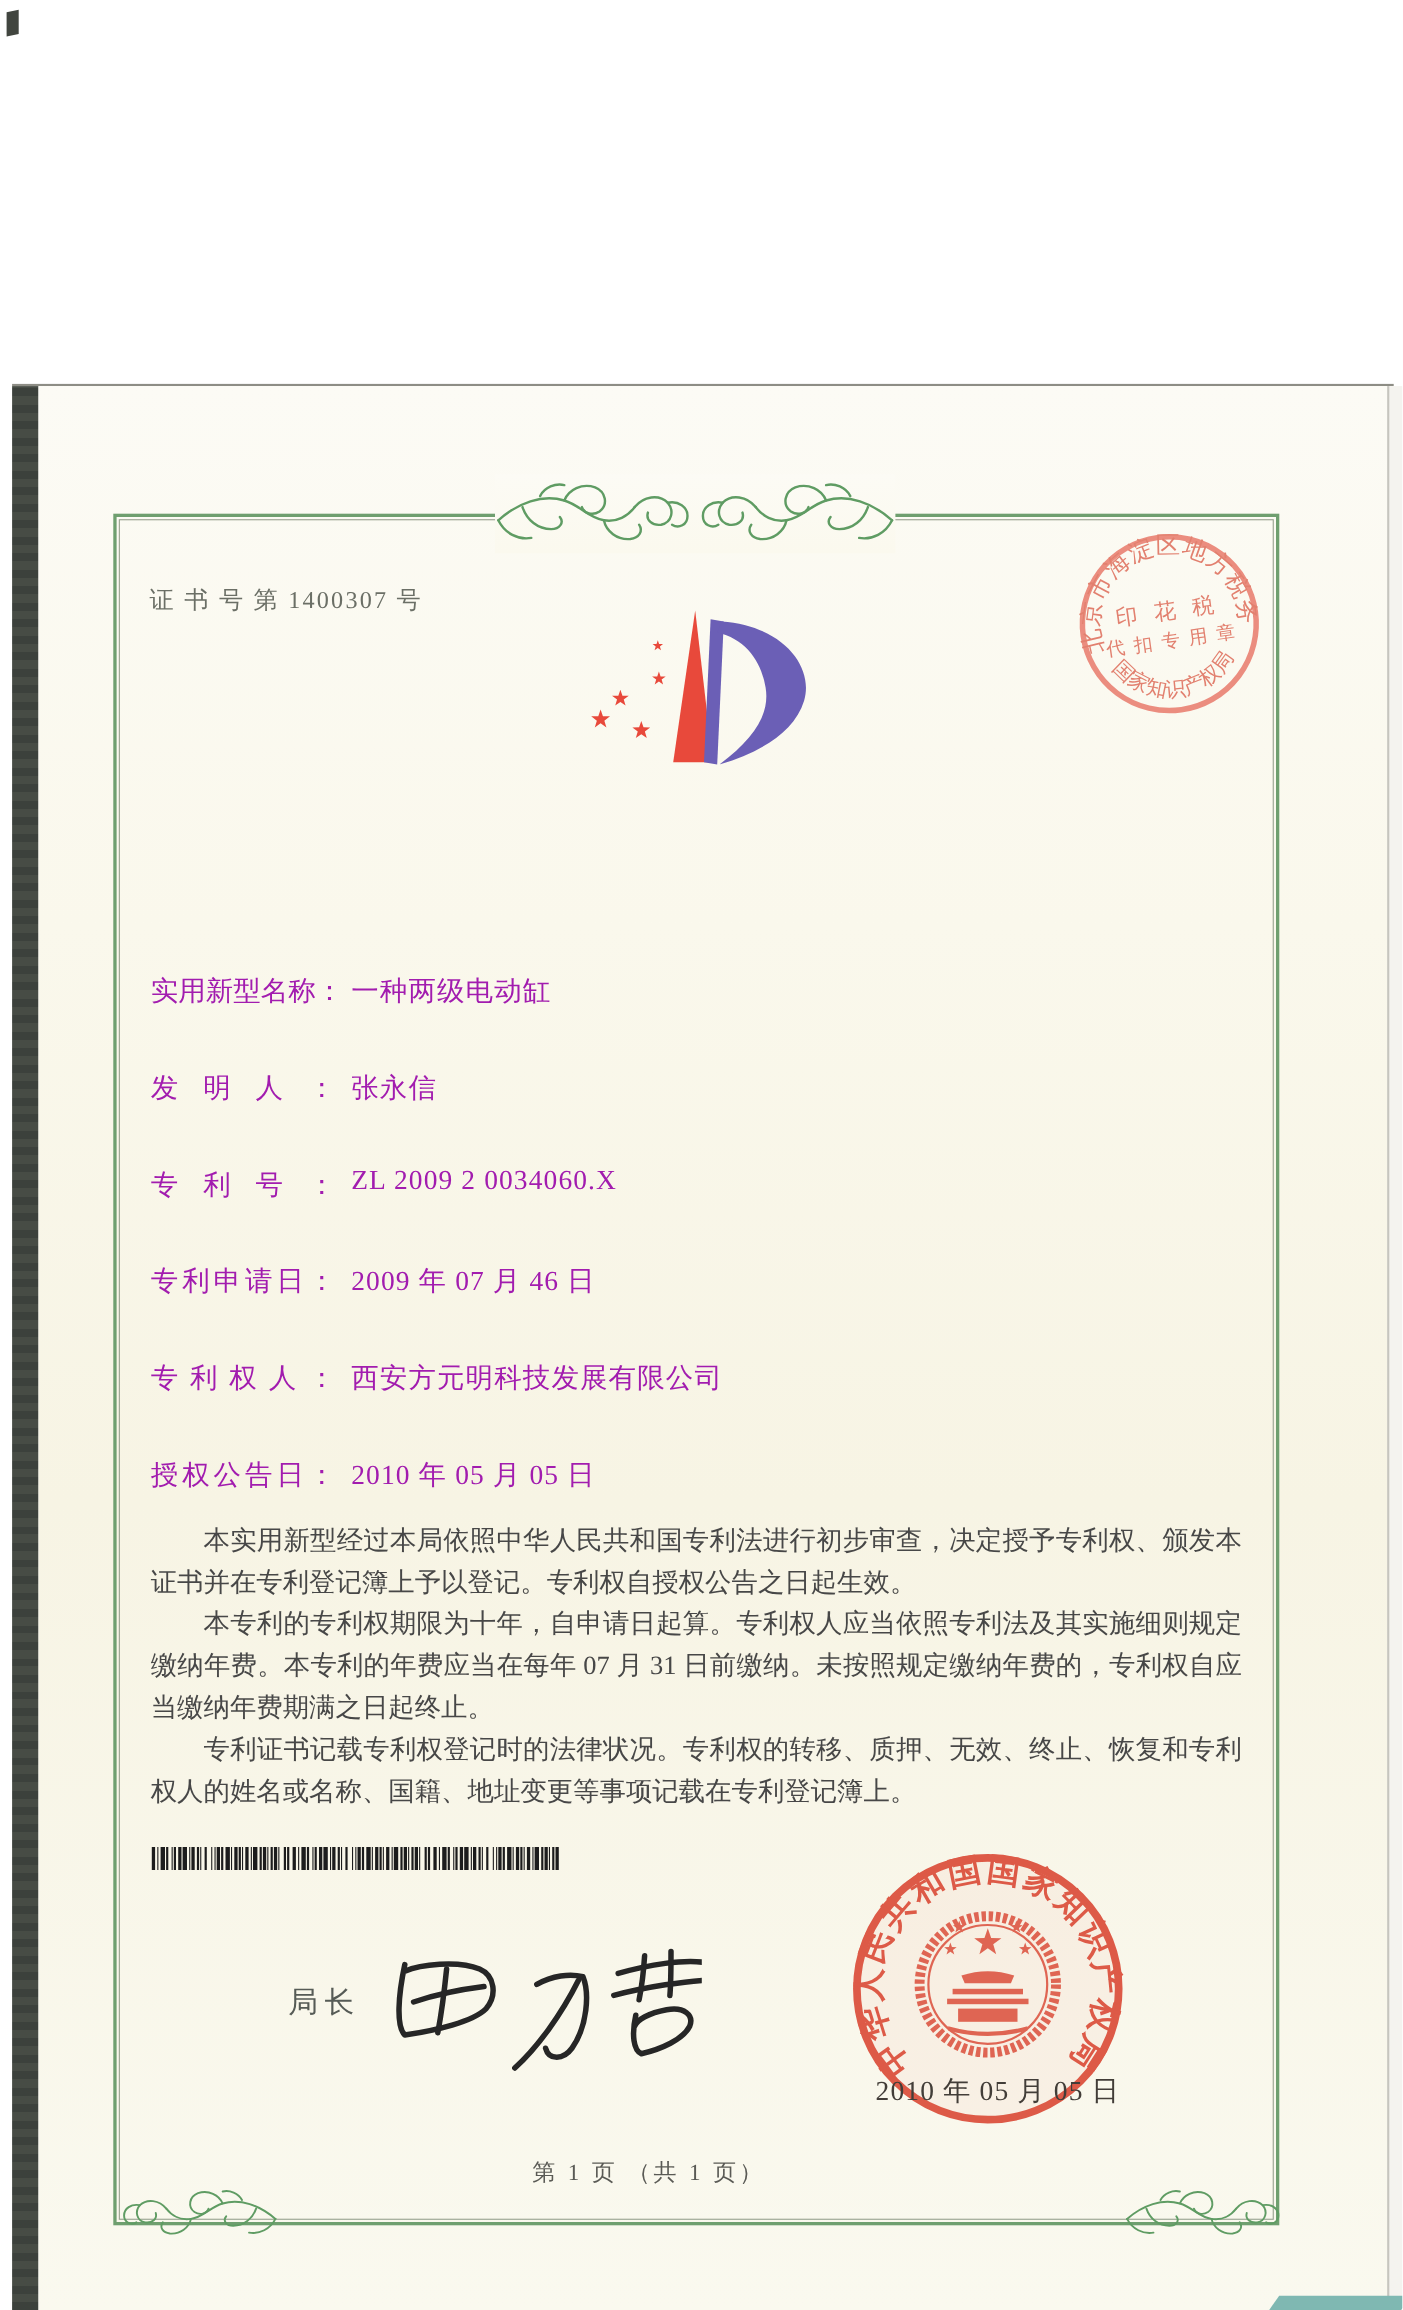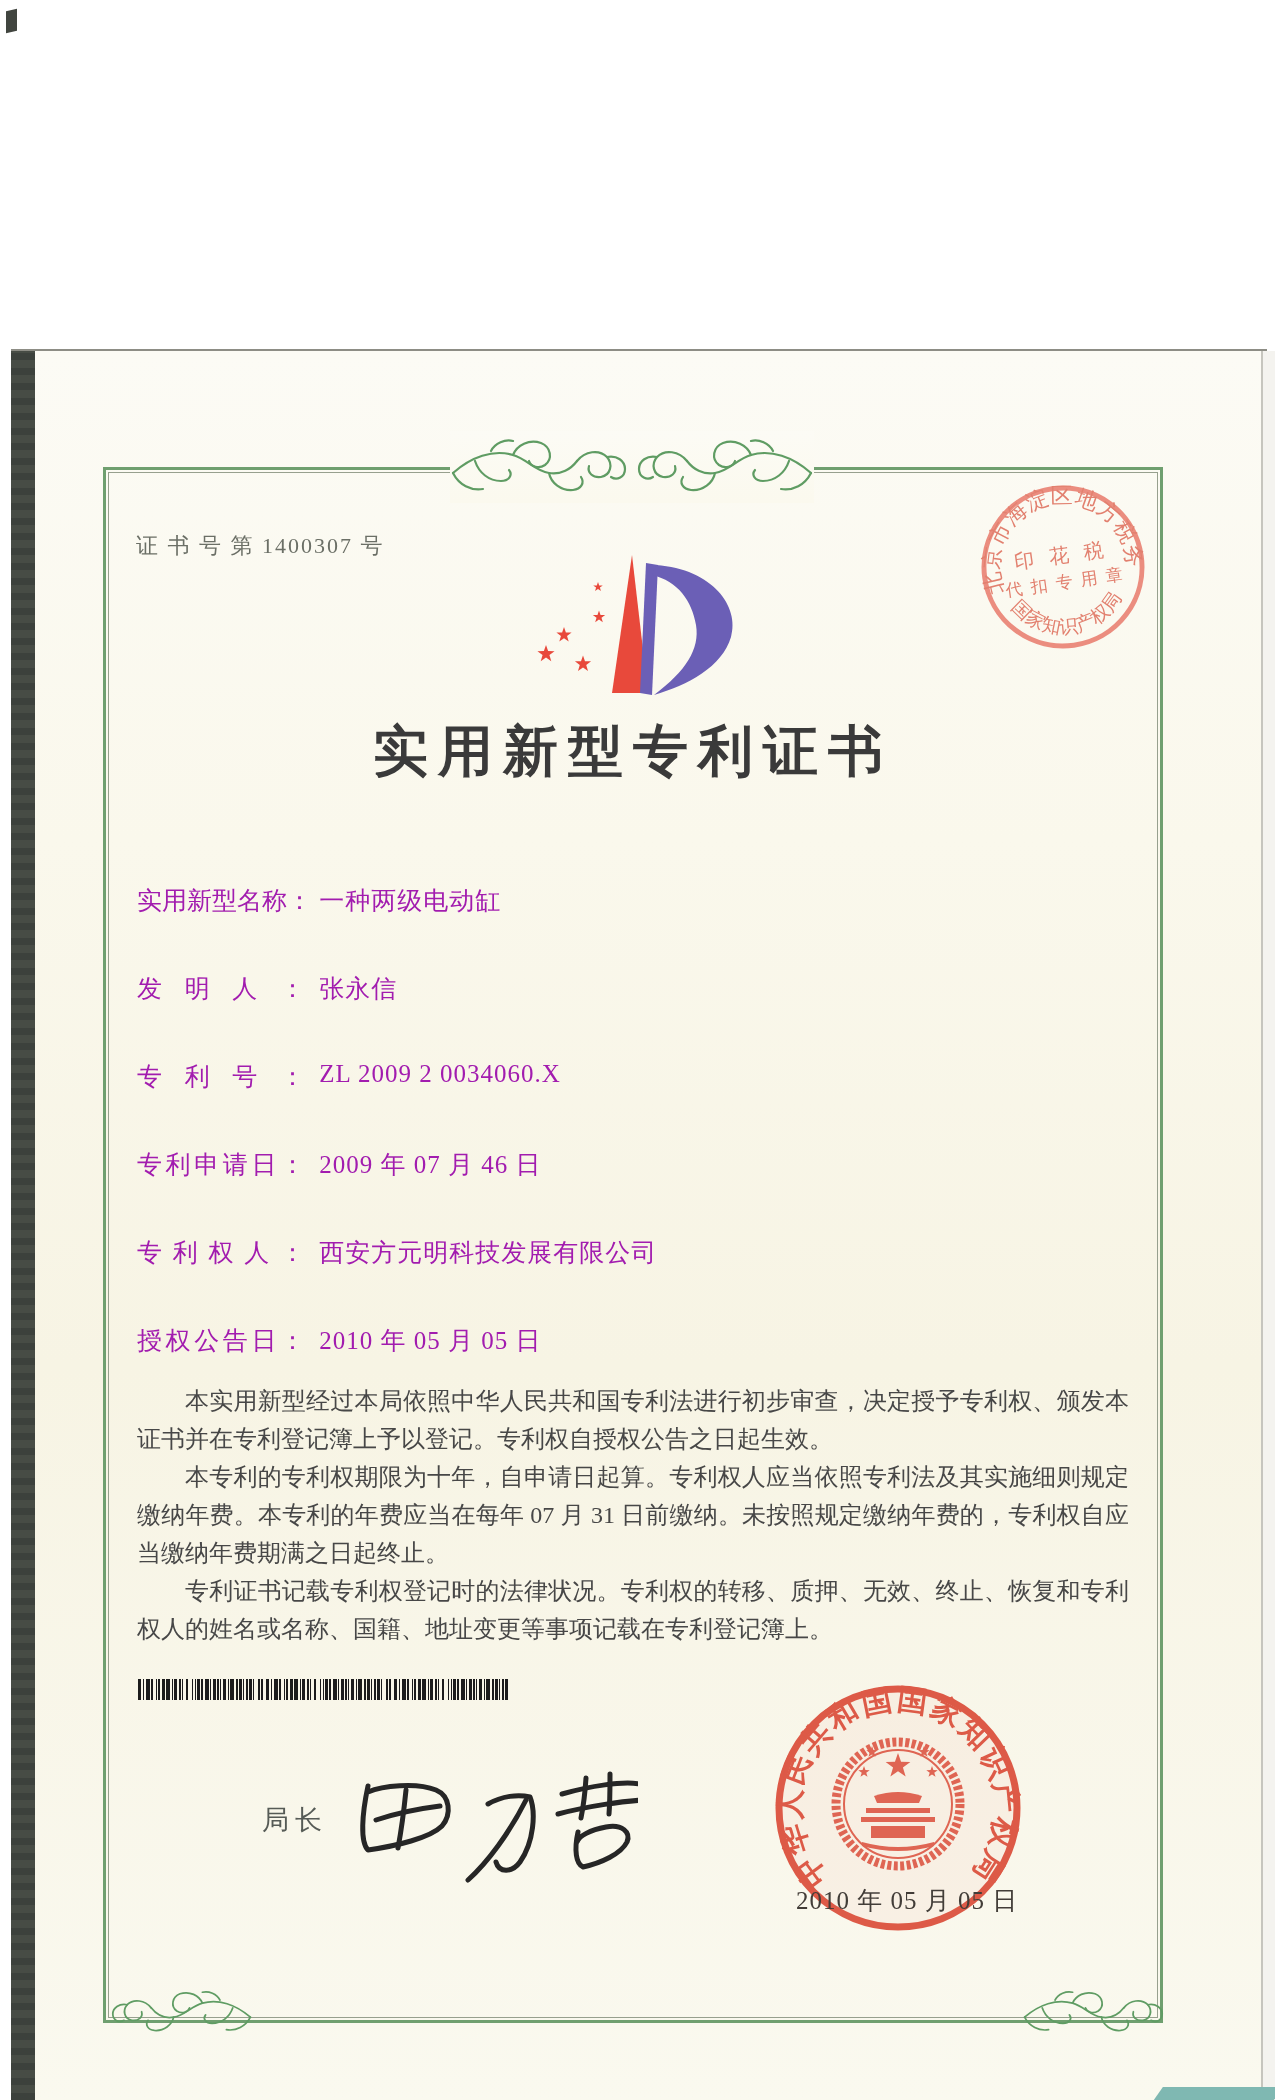--- a/index.html
+++ b/index.html
@@ -102,21 +102,20 @@
         <use href="#star" transform="translate(18,105) scale(0.9)"></use>
         <use href="#star" transform="translate(55,115) scale(0.85)"></use>
       </g>
       <g fill="#6b5fb6">
         <path d="M118,14 L130,16 L124,146 L112,144 Z"></path>
         <path d="M128,16 C185,20 212,58 203,88 C194,118 160,136 126,146 C158,122 172,100 168,76 C164,52 150,32 124,26 Z"></path>
       </g>
     </svg>
   </div>
 
-  <div class="title">实用新型专利证书</div>
 
   <div class="field f0">
     <span class="lab">实用新型名称：</span>
     <span class="val">一种两级电动缸</span>
   </div>
   <div class="field f1">
     <span class="lab">发明人：</span>
     <span class="val">张永信</span>
   </div>
   <div class="field f2">
@@ -184,20 +183,21 @@
         <path d="M104,116 q24,-8 48,0 l-3,7 h-42 z"></path>
         <rect x="96" y="128" width="64" height="5"></rect>
         <rect x="91" y="137" width="74" height="5"></rect>
         <rect x="101" y="146" width="54" height="12"></rect>
         <path d="M92,162 q36,10 72,0 l0,4 q-36,10 -72,0 z"></path>
       </g>
     </svg>
   </div>
   <div class="seal-date">2010 年 05 月 05 日</div>
 
+  <div class="page-footer">第 1 页 （共 1 页）</div>
 
   <div class="tax-stamp">
     <svg viewBox="0 0 174 174" width="174" height="174">
       <circle cx="87" cy="87" r="79" fill="none" stroke="#eb8d7f" stroke-width="5"></circle>
       <path id="taxTop" d="M25.2,103.6 A64,64 0 1 1 148.8,103.6" fill="none"></path>
       <path id="taxBottom" d="M29.8,120 A66,66 0 0 0 144.2,120" fill="none"></path>
       <text font-size="22" fill="#e2806f" font-family="Liberation Serif, DejaVu Serif, serif">
         <textPath href="#taxTop" startOffset="0" textLength="250" lengthAdjust="spacing">北京市海淀区地方税务局</textPath>
       </text>
       <text font-size="19" fill="#e2806f" font-family="Liberation Serif, DejaVu Serif, serif">

